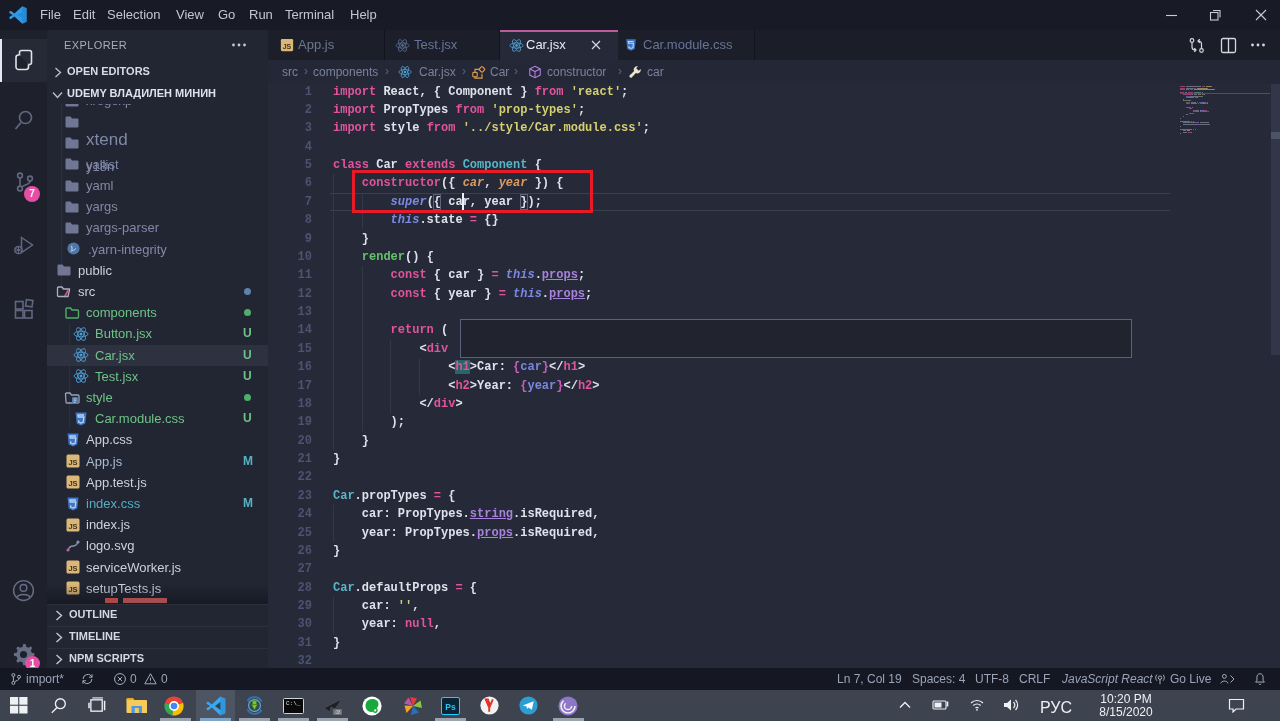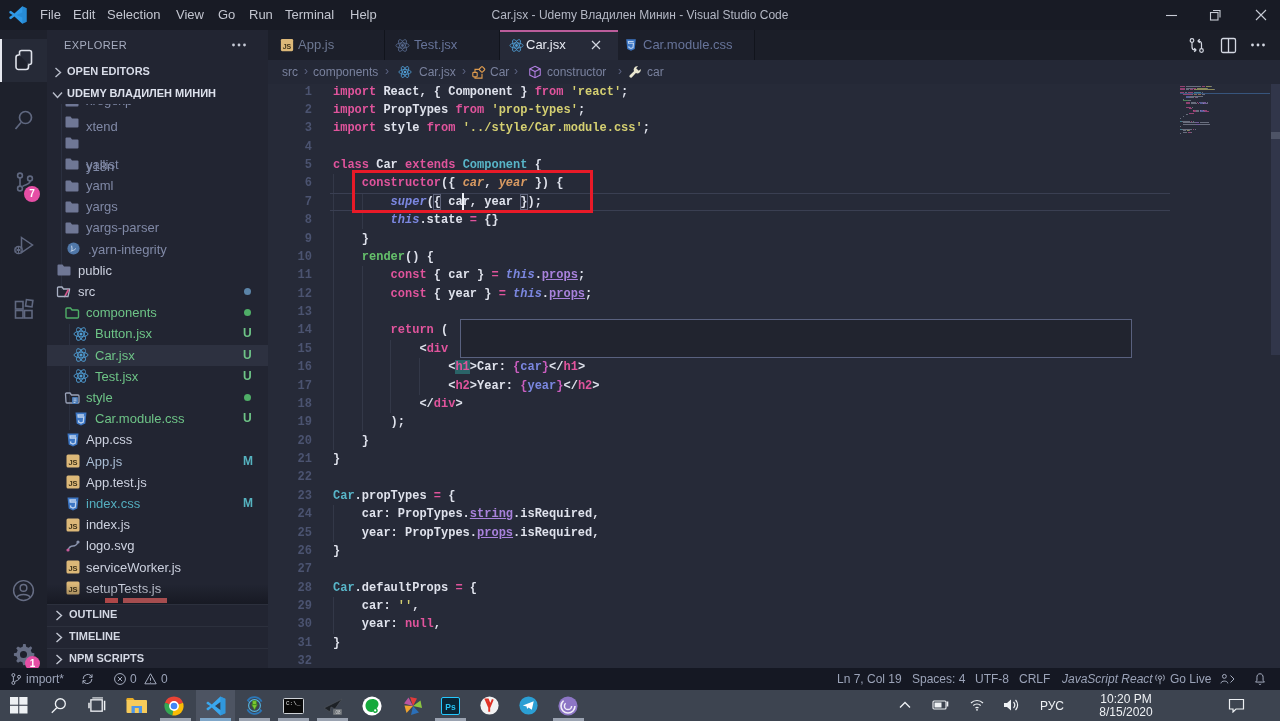--- a/index.html
+++ b/index.html
@@ -49,21 +49,20 @@
       <path fill="#1e7ac2" d="M74 2 L98 13 L98 87 L74 98 L74 64 L40 50 L74 36 Z" opacity="0.45"></path>
     </svg>
     <span class="menuitem" style="left:40px">File</span>
     <span class="menuitem" style="left:73px">Edit</span>
     <span class="menuitem" style="left:107px">Selection</span>
     <span class="menuitem" style="left:176px">View</span>
     <span class="menuitem" style="left:218px">Go</span>
     <span class="menuitem" style="left:249px">Run</span>
     <span class="menuitem" style="left:285px">Terminal</span>
     <span class="menuitem" style="left:350px">Help</span>
-    <span id="wintitle">Car.jsx - Udemy Владилен Минин - Visual Studio Code</span>
     <svg class="abs" style="left:1160px;top:0" width="120" height="30" viewBox="0 0 120 30">
       <g stroke="#c8ccd6" stroke-width="1.1" fill="none">
         <path d="M6 15.5 H17"></path>
         <path d="M53 10.5 H60 V17.5"></path>
         <rect x="50.5" y="12.5" width="7.5" height="7.5"></rect>
         <path d="M96 10 L106 20 M106 10 L96 20"></path>
       </g>
     </svg>
   </div>
   <div class="abs" id="activitybar">
@@ -117,21 +116,21 @@
     <div id="tree">
         <div class="abs" style="left:13.5px;top:67px;width:1px;height:193px;background:#2b3040;"></div>
         <div class="abs" style="left:21.5px;top:294px;width:1px;height:106px;background:#2b3040;"></div>
         <div class="abs" style="left:17px;top:62.7px;width:16px;height:16px;"><svg width="16" height="16" viewBox="0 0 16 16">
             <path d="M1.5 3.5 a1 1 0 0 1 1-1 h4 l1.5 2 h5.5 a1 1 0 0 1 1 1 v7 a1 1 0 0 1 -1 1 h-11 a1 1 0 0 1 -1-1 z" fill="#6f7795"></path>
           </svg></div>
         <div class="abs" style="left:39px;top:63.2px;font-size:13px;color:#8089a6;white-space:nowrap;">xregexp</div>
     <div class="abs" style="left:17px;top:83.9px;width:16px;height:16px;"><svg width="16" height="16" viewBox="0 0 16 16">
             <path d="M1.5 3.5 a1 1 0 0 1 1-1 h4 l1.5 2 h5.5 a1 1 0 0 1 1 1 v7 a1 1 0 0 1 -1 1 h-11 a1 1 0 0 1 -1-1 z" fill="#6f7795"></path>
           </svg></div>
-        <div class="abs" style="left:39px;top:89px;font-size:13px;color:#8089a6;white-space:nowrap;">xtend</div>
+        <div class="abs" style="left:39px;top:100px;font-size:17px;color:#8089a6;white-space:nowrap;">xtend</div>
     <div class="abs" style="left:17px;top:105.1px;width:16px;height:16px;"><svg width="16" height="16" viewBox="0 0 16 16">
             <path d="M1.5 3.5 a1 1 0 0 1 1-1 h4 l1.5 2 h5.5 a1 1 0 0 1 1 1 v7 a1 1 0 0 1 -1 1 h-11 a1 1 0 0 1 -1-1 z" fill="#6f7795"></path>
           </svg></div>
         <div class="abs" style="left:39px;top:105.6px;font-size:13px;color:#8089a6;white-space:nowrap;margin-top:23px;">y18n</div>
     <div class="abs" style="left:17px;top:126.3px;width:16px;height:16px;"><svg width="16" height="16" viewBox="0 0 16 16">
             <path d="M1.5 3.5 a1 1 0 0 1 1-1 h4 l1.5 2 h5.5 a1 1 0 0 1 1 1 v7 a1 1 0 0 1 -1 1 h-11 a1 1 0 0 1 -1-1 z" fill="#6f7795"></path>
           </svg></div>
         <div class="abs" style="left:39px;top:126.8px;font-size:13px;color:#8089a6;white-space:nowrap;">yallist</div>
     <div class="abs" style="left:17px;top:147.5px;width:16px;height:16px;"><svg width="16" height="16" viewBox="0 0 16 16">
             <path d="M1.5 3.5 a1 1 0 0 1 1-1 h4 l1.5 2 h5.5 a1 1 0 0 1 1 1 v7 a1 1 0 0 1 -1 1 h-11 a1 1 0 0 1 -1-1 z" fill="#6f7795"></path>
@@ -721,19 +720,19 @@
       <rect x="2.5" y="3.5" width="7" height="5" fill="#eef1f4" stroke="none"></rect>
     </svg>
     <svg class="abs" style="left:969px;top:8px" width="16" height="14" viewBox="0 0 16 14" fill="none" stroke="#eef1f4" stroke-width="1.2">
       <path d="M2 5 A8.5 8.5 0 0 1 14 5 M4.3 7.5 A5.3 5.3 0 0 1 11.7 7.5 M6.5 10 A2.4 2.4 0 0 1 9.5 10"></path>
       <circle cx="8" cy="11.8" r="0.9" fill="#eef1f4" stroke="none"></circle>
     </svg>
     <svg class="abs" style="left:1003px;top:8px" width="16" height="14" viewBox="0 0 16 14">
       <path d="M1 5 H4 L8 1.5 V12.5 L4 9 H1 Z" fill="#eef1f4"></path>
       <path d="M10.5 4 A4.5 4.5 0 0 1 10.5 10 M12.5 2 A7 7 0 0 1 12.5 12" fill="none" stroke="#eef1f4" stroke-width="1.2"></path>
     </svg>
-    <div class="abs" style="left:1040px;top:9px;font-size:12px;color:#eef1f4;">РУС</div>
+    <div class="abs" style="left:1040px;top:9px;font-size:16px;color:#eef1f4;">РУС</div>
     <div class="abs" style="left:1071px;top:3px;width:110px;text-align:center;font-size:12px;color:#eef1f4;line-height:13px;">10:20 PM<br>8/15/2020</div>
     <svg class="abs" style="left:1228px;top:8px" width="17" height="15" viewBox="0 0 17 15" fill="none" stroke="#eef1f4" stroke-width="1.2">
       <path d="M1.5 1.5 H15.5 V11 H8 L5 14 V11 H1.5 Z"></path>
     </svg>
   </div>
 </div>
 
 </body></html>

